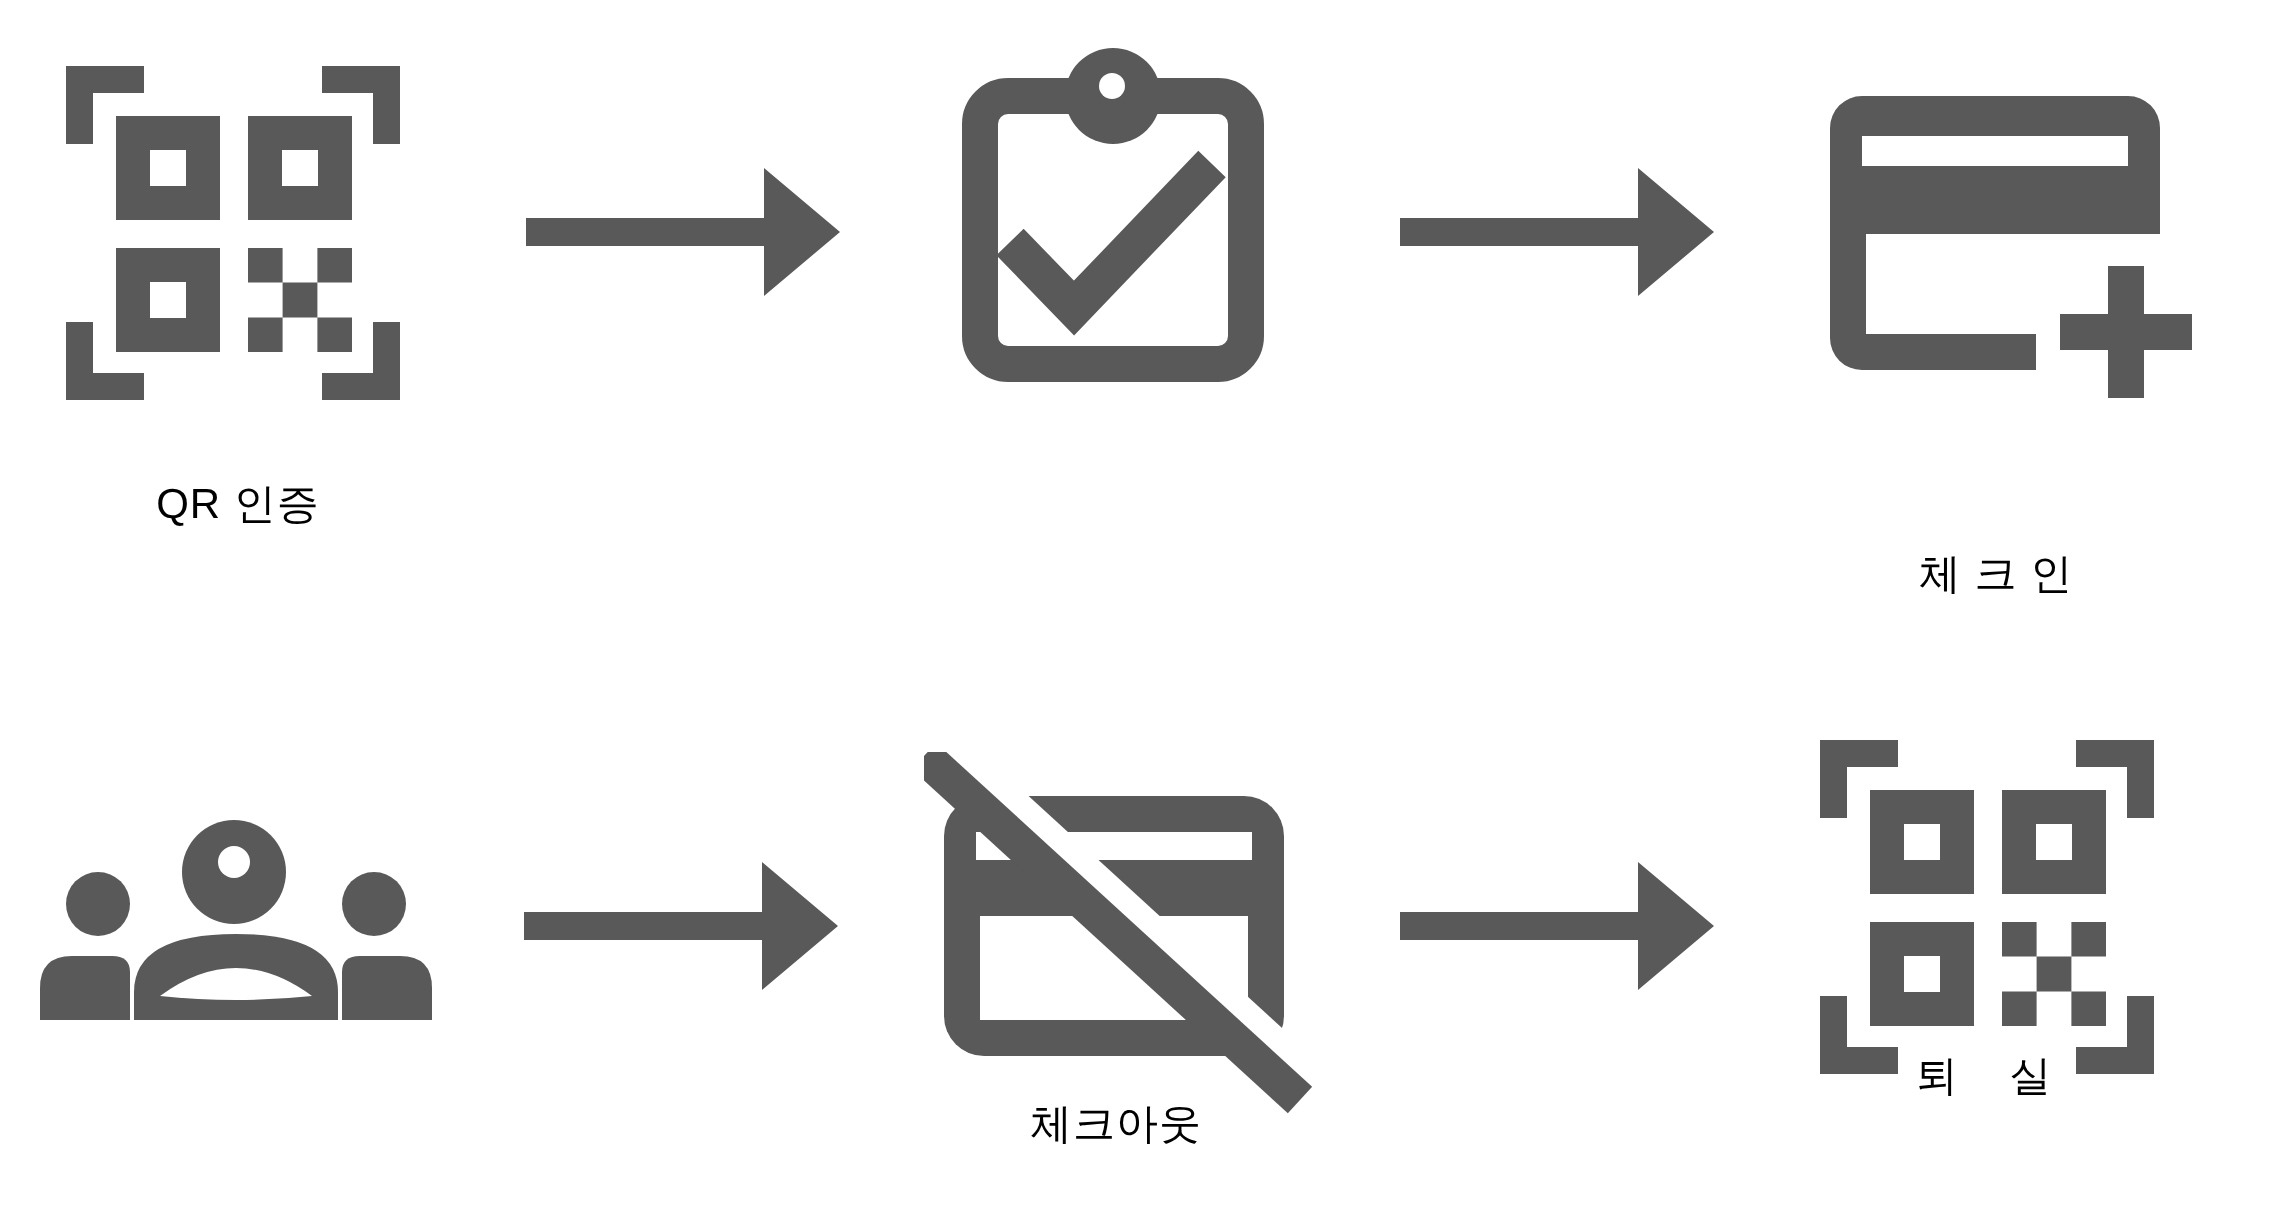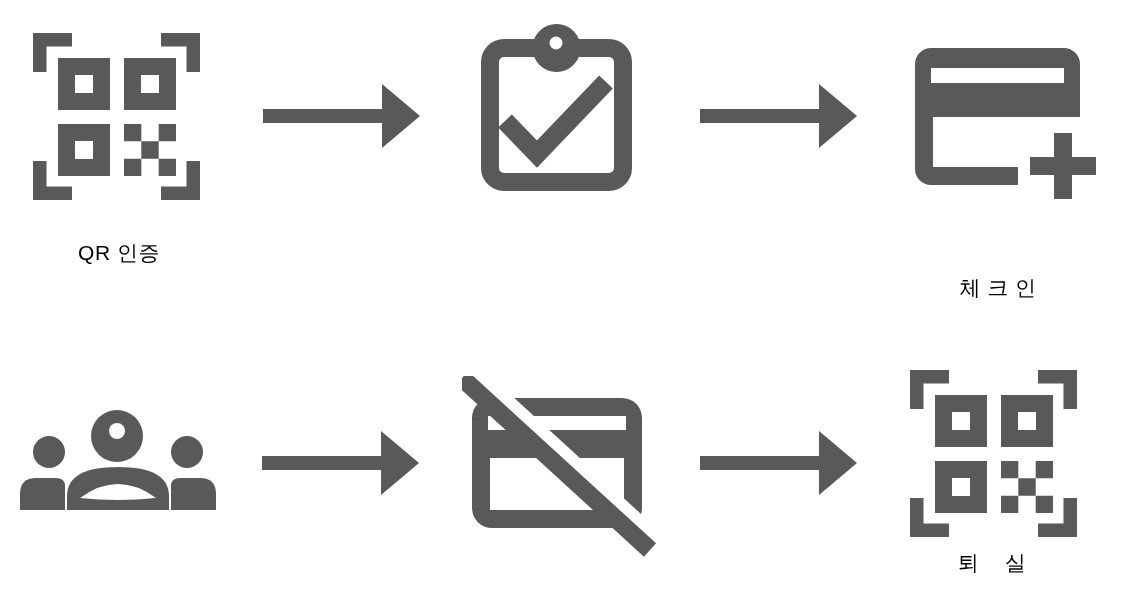--- a/index.html
+++ b/index.html
@@ -33,21 +33,21 @@
   #arrow1{left:263px; top:84px;  width:157px; height:64px;}
   #arrow2{left:700px; top:84px;  width:157px; height:64px;}
   #arrow3{left:262px; top:431px; width:157px; height:64px;}
   #arrow4{left:700px; top:431px; width:157px; height:64px;}
   
   #label1{left:19px;  top:242px; width:200px;}
   #label2{left:425px; top:242px; width:300px;}
   #label3{left:898px; top:242px; width:200px;margin-top:35px;}
   #label4{left:17px;  top:552px; width:200px;}
   #label5{left:458px; top:552px; width:200px;}
-  #label6{left:892px; top:552px; width:200px;}
+  #label6{left:892px; top:528px; width:200px;}
 </style>
 </head>
 <body>
 
 <div class="abs" style="left:0;top:0;width:1136px;height:616px;">
 
   <svg id="qr1" class="abs icon" viewBox="0 0 167 167" xmlns="http://www.w3.org/2000/svg">
     <path class="g" d="M0,0 H39 V13.5 H13.5 V39 H0 Z"></path>
     <path class="g" d="M128,0 H167 V39 H153.5 V13.5 H128 Z"></path>
     <path class="g" d="M0,128 H13.5 V153.5 H39 V167 H0 Z"></path>
@@ -100,20 +100,21 @@
     <polygon class="g" points="119,0 157,32 119,64"></polygon>
   </svg>
 
   <svg id="cardslash" class="abs icon" viewBox="0 0 200 190" xmlns="http://www.w3.org/2000/svg">
     <rect class="g" x="10" y="22" width="170" height="130" rx="20"></rect>
     <rect class="w" x="26" y="40" width="138" height="14"></rect>
     <rect class="w" x="28" y="82" width="134" height="52"></rect>
     <line x1="9.8" y1="-8.7" x2="197.8" y2="163.3" stroke="#ffffff" stroke-width="12"></line>
     <line x1="0" y1="2" x2="188" y2="174" stroke="#595959" stroke-width="18"></line>
   </svg>
+  <div id="label5" class="label">체크아웃</div>
 
   <svg id="arrow4" class="abs icon" viewBox="0 0 157 64" xmlns="http://www.w3.org/2000/svg">
     <rect class="g" x="0" y="25" width="122" height="14"></rect>
     <polygon class="g" points="119,0 157,32 119,64"></polygon>
   </svg>
 
   <svg id="qr2" class="abs icon" viewBox="0 0 167 167" xmlns="http://www.w3.org/2000/svg">
     <path class="g" d="M0,0 H39 V13.5 H13.5 V39 H0 Z"></path>
     <path class="g" d="M128,0 H167 V39 H153.5 V13.5 H128 Z"></path>
     <path class="g" d="M0,128 H13.5 V153.5 H39 V167 H0 Z"></path>

